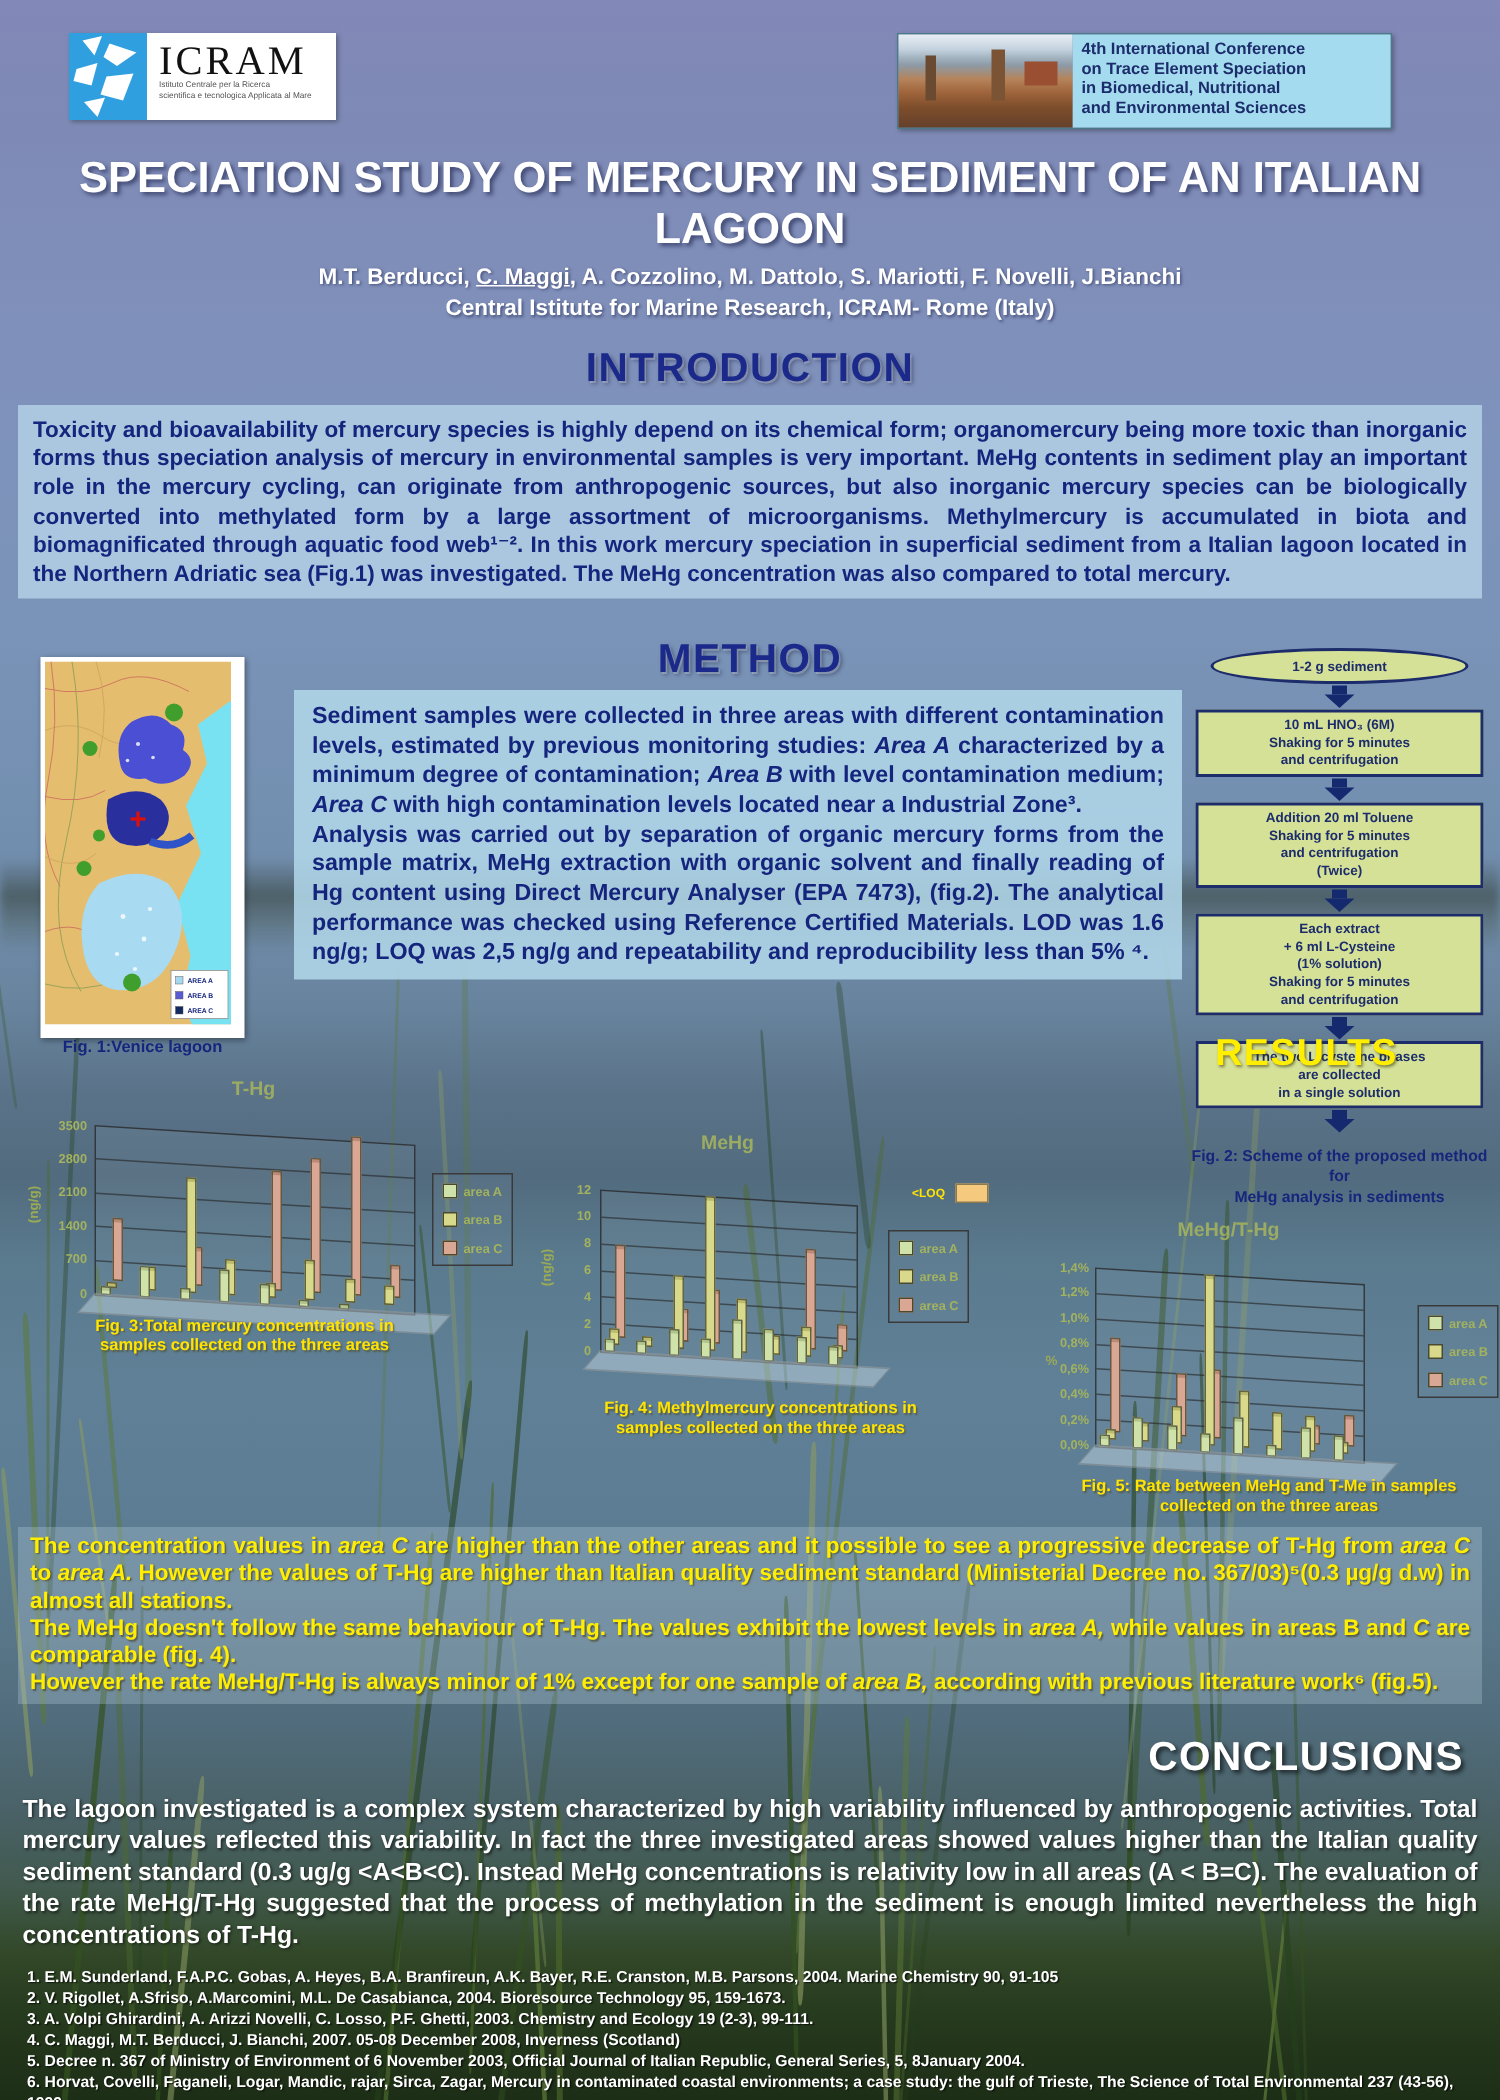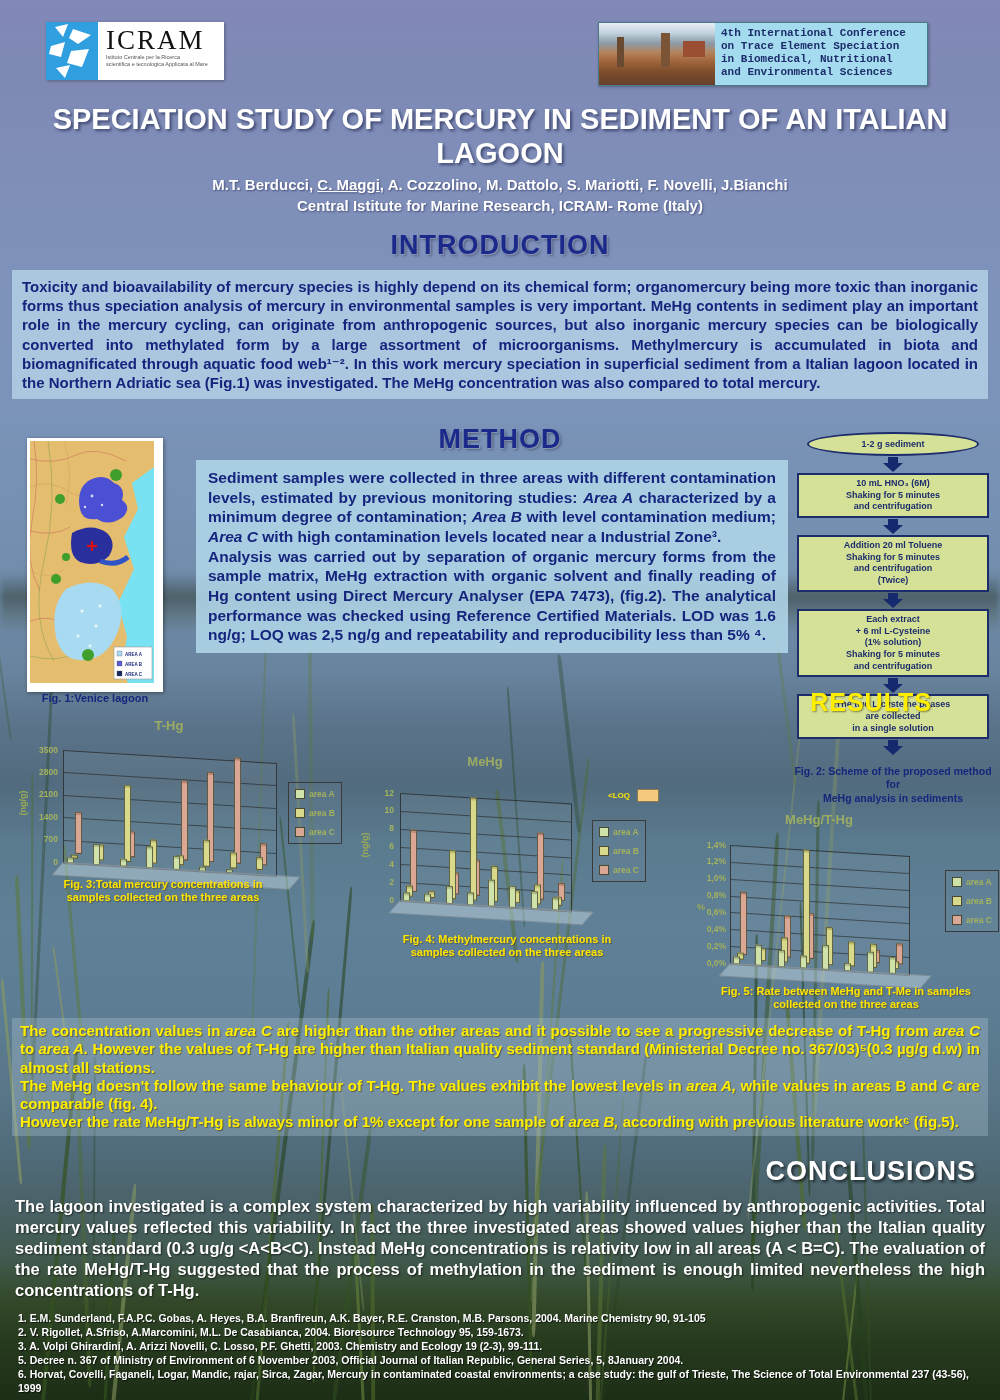--- a/index.html
+++ b/index.html
@@ -19,21 +19,21 @@
   
   #logo{position:absolute;left:46px;top:22px;width:178px;height:58px;background:#fff;display:flex;box-shadow:1px 1px 3px rgba(0,0,0,.3);}
   #logo-mark{width:52px;height:58px;flex:0 0 52px;}
   #logo-textcol{padding:4px 6px 0 8px;}
   #logo-name{font-family:"Liberation Serif","DejaVu Serif",serif;font-size:27px;color:#111;letter-spacing:2px;line-height:1.05;}
   .logo-sub{font-size:5.5px;color:#555;line-height:1.3;}
   #banner{position:absolute;left:598px;top:22px;width:328px;height:62px;display:flex;border:1px solid #4a7a88;box-shadow:1px 1px 3px rgba(0,0,0,.3);}
   #banner-photo{flex:0 0 116px;background:linear-gradient(180deg,#e8eef4 0%,#c3d2de 16%,#9fb0bd 26%,#8d9aa6 33%,#b5835a 48%,#a0653c 62%,#7e4e2c 78%,#64402a 100%);position:relative;overflow:hidden;}
   .tower{position:absolute;background:#6a4a30;}
   #banner-textcol{flex:1;background:#a5dbee;padding:4px 6px;}
-  .banner-line{font-size:11px;font-weight:bold;color:#1c2d6b;line-height:1.18;font-family:Liberation Mono, monospace;}
+  .banner-line{font-size:11px;font-weight:bold;color:#1c2d6b;line-height:1.18;}
 
   #main-title{position:absolute;left:50px;top:102px;width:900px;text-align:center;color:#fff;font-weight:bold;font-size:29px;line-height:1.18;text-shadow:2px 2px 3px rgba(15,20,60,.55);}
   #authors{position:absolute;left:0;top:176px;width:1000px;text-align:center;color:#fff;font-weight:bold;font-size:15px;text-shadow:1px 1px 2px rgba(15,20,60,.5);}
   #authors .ul{text-decoration:underline;}
   #affiliation{position:absolute;left:0;top:197px;width:1000px;text-align:center;color:#fff;font-weight:bold;font-size:15px;text-shadow:1px 1px 2px rgba(15,20,60,.5);}
 
   .section-heading{position:absolute;left:0;width:1000px;text-align:center;font-weight:bold;font-size:27px;color:#1b2a8a;letter-spacing:1px;text-shadow:1px 1px 0 rgba(255,255,255,.25),2px 2px 3px rgba(0,0,30,.35);}
   #intro-heading{top:230px;}
   #method-heading{top:424px;}
 
@@ -491,16 +491,17 @@
     <p><span>However the rate MeHg/T-Hg is always minor of 1% except for one sample of </span><span style="font-style: italic;">area B,</span><span> according with previous literature work⁶ (fig.5).</span></p>
   </div>
 
   <div id="conclusions-heading">CONCLUSIONS</div>
   <div id="conclusions-text">The lagoon investigated is a complex system characterized by high variability influenced by anthropogenic activities. Total mercury values reflected this variability. In fact the three investigated areas showed values higher than the Italian quality sediment standard (0.3 ug/g &lt;A&lt;B&lt;C). Instead MeHg concentrations is relativity low in all areas (A &lt; B=C). The evaluation of the rate MeHg/T-Hg  suggested that the process of methylation in the sediment is enough limited nevertheless the high concentrations of T-Hg.</div>
 
   <div id="references">
       <div class="ref-line">1. E.M. Sunderland, F.A.P.C. Gobas, A. Heyes, B.A. Branfireun, A.K. Bayer, R.E. Cranston, M.B. Parsons, 2004. Marine Chemistry 90, 91-105</div>
       <div class="ref-line">2. V. Rigollet, A.Sfriso, A.Marcomini, M.L. De Casabianca, 2004. Bioresource Technology 95, 159-1673.</div>
       <div class="ref-line">3. A. Volpi Ghirardini, A. Arizzi Novelli, C. Losso, P.F. Ghetti, 2003. Chemistry and Ecology 19 (2-3), 99-111.</div>
+      <div class="ref-line">4. C. Maggi, M.T. Berducci, J. Bianchi, 2007. 05-08 December 2008, Inverness (Scotland)</div>
       <div class="ref-line">5. Decree n. 367 of Ministry of Environment of 6 November 2003, Official Journal of Italian Republic, General Series, 5, 8January 2004.</div>
       <div class="ref-line">6. Horvat, Covelli, Faganeli, Logar, Mandic, rajar, Sirca, Zagar, Mercury in contaminated coastal environments; a case study: the gulf of Trieste, The Science of Total Environmental 237 (43-56), 1999</div>
     </div>
 </div>
 
 </body></html>

